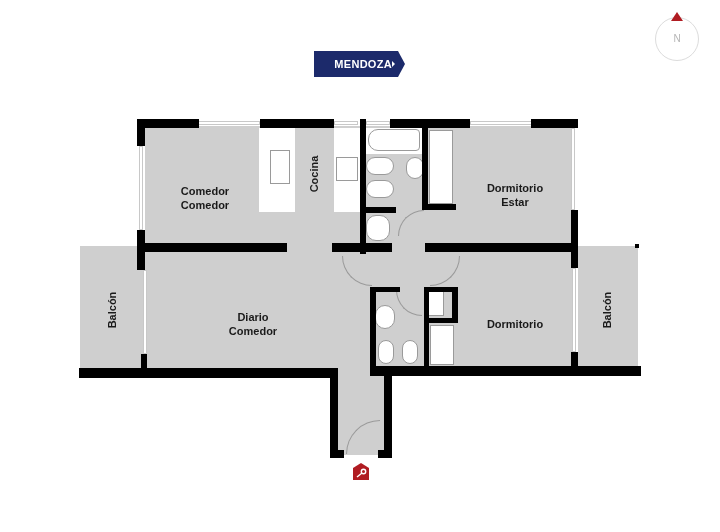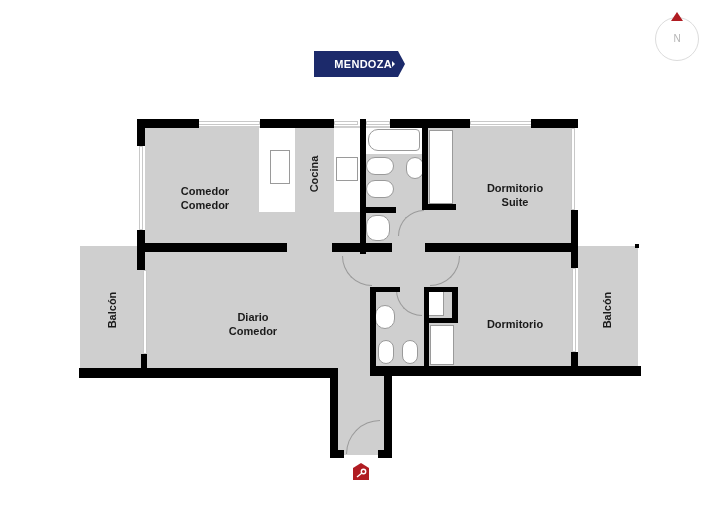--- a/index.html
+++ b/index.html
@@ -109,21 +109,21 @@
   <div class="wall" style="left:378px;top:450px;width:14px;height:8px;"></div>
   <div class="wall" style="left:635px;top:244px;width:4px;height:4px;"></div>
 
   <div class="label" style="left:160px;top:172px;width:90px;">
     <div>Comedor</div>
     <div>Comedor</div>
   </div>
   <div class="vlabel" style="left:294px;top:168px;width:40px;text-align:center;">Cocina</div>
   <div class="label" style="left:470px;top:169px;width:90px;">
     <div>Dormitorio</div>
-    <div>Suite</div>
+    <div>Estar</div>
   </div>
   <div class="label" style="left:208px;top:298px;width:90px;">
     <div>Diario</div>
     <div>Comedor</div>
   </div>
   <div class="label" style="left:470px;top:305px;width:90px;">Dormitorio</div>
   <div class="vlabel" style="left:92px;top:304px;width:40px;text-align:center;">Balcón</div>
   <div class="vlabel" style="left:587px;top:304px;width:40px;text-align:center;">Balcón</div>
 
   <svg class="abs" style="left:353px;top:463px;" width="16" height="17">

